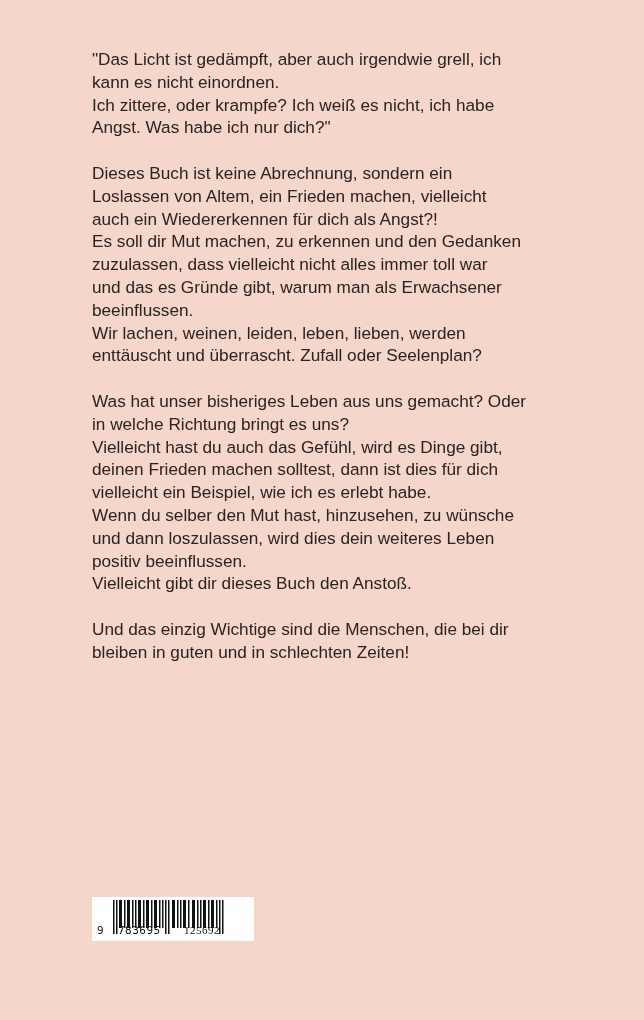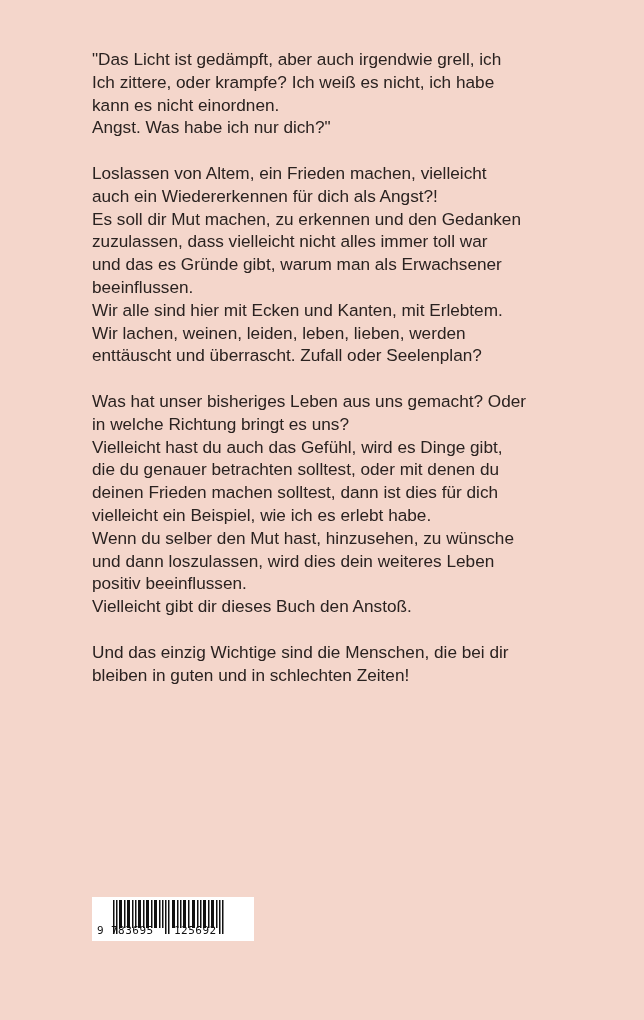--- a/index.html
+++ b/index.html
@@ -25,42 +25,41 @@
     position:absolute; font-family:"DejaVu Sans Mono", monospace;
     font-size:11px; color:#111; top:27px;
   }
 </style>
 </head>
 <body>
 
 <div class="text-block">
   <div>
     <span class="line">"Das Licht ist gedämpft, aber auch irgendwie grell, ich</span>
+    <span class="line">kann es nicht einordnen.</span>
     <span class="line">Ich zittere, oder krampfe? Ich weiß es nicht, ich habe</span>
-    <span class="line">kann es nicht einordnen.</span>
     <span class="line">Angst. Was habe ich nur dich?"</span>
   </div>
   <span class="gap"></span>
   <div>
+    <span class="line">Dieses Buch ist keine Abrechnung, sondern ein</span>
     <span class="line">Loslassen von Altem, ein Frieden machen, vielleicht</span>
     <span class="line">auch ein Wiedererkennen für dich als Angst?!</span>
     <span class="line">Es soll dir Mut machen, zu erkennen und den Gedanken</span>
     <span class="line">zuzulassen, dass vielleicht nicht alles immer toll war</span>
     <span class="line">und das es Gründe gibt, warum man als Erwachsener</span>
     <span class="line">beeinflussen.</span>
-    <span class="line">Wir alle sind hier mit Ecken und Kanten, mit Erlebtem.</span>
     <span class="line">Wir lachen, weinen, leiden, leben, lieben, werden</span>
     <span class="line">enttäuscht und überrascht. Zufall oder Seelenplan?</span>
   </div>
   <span class="gap"></span>
   <div>
     <span class="line">Was hat unser bisheriges Leben aus uns gemacht? Oder</span>
     <span class="line">in welche Richtung bringt es uns?</span>
     <span class="line">Vielleicht hast du auch das Gefühl, wird es Dinge gibt,</span>
-    <span class="line">die du genauer betrachten solltest, oder mit denen du</span>
     <span class="line">deinen Frieden machen solltest, dann ist dies für dich</span>
     <span class="line">vielleicht ein Beispiel, wie ich es erlebt habe.</span>
     <span class="line">Wenn du selber den Mut hast, hinzusehen, zu wünsche</span>
     <span class="line">und dann loszulassen, wird dies dein weiteres Leben</span>
     <span class="line">positiv beeinflussen.</span>
     <span class="line">Vielleicht gibt dir dieses Buch den Anstoß.</span>
   </div>
   <span class="gap"></span>
   <div>
     <span class="line">Und das einzig Wichtige sind die Menschen, die bei dir</span>
@@ -97,15 +96,15 @@
       <rect x="108" y="3" width="1.5" height="28"></rect>
       <rect x="111" y="3" width="3" height="28"></rect>
       <rect x="116" y="3" width="1.5" height="28"></rect>
       <rect x="119" y="3" width="3" height="28"></rect>
       <rect x="124" y="3" width="1.5" height="28"></rect>
       <rect x="127" y="3" width="1.5" height="34"></rect>
       <rect x="130" y="3" width="1.5" height="34"></rect>
     </g>
   </svg>
   <span class="bc-num" style="left:5px;">9</span>
-  <span class="bc-num" style="left:19px;letter-spacing:0.5px;">783695</span>
-  <span class="bc-num" style="left:82px;letter-spacing:0.5px;">125692</span>
+  <span class="bc-num" style="left:26px;letter-spacing:0.5px;">783695</span>
+  <span class="bc-num" style="left:92px;letter-spacing:0.5px;font-family:Liberation Serif, serif;">125692</span>
 </div>
 
 </body></html>

